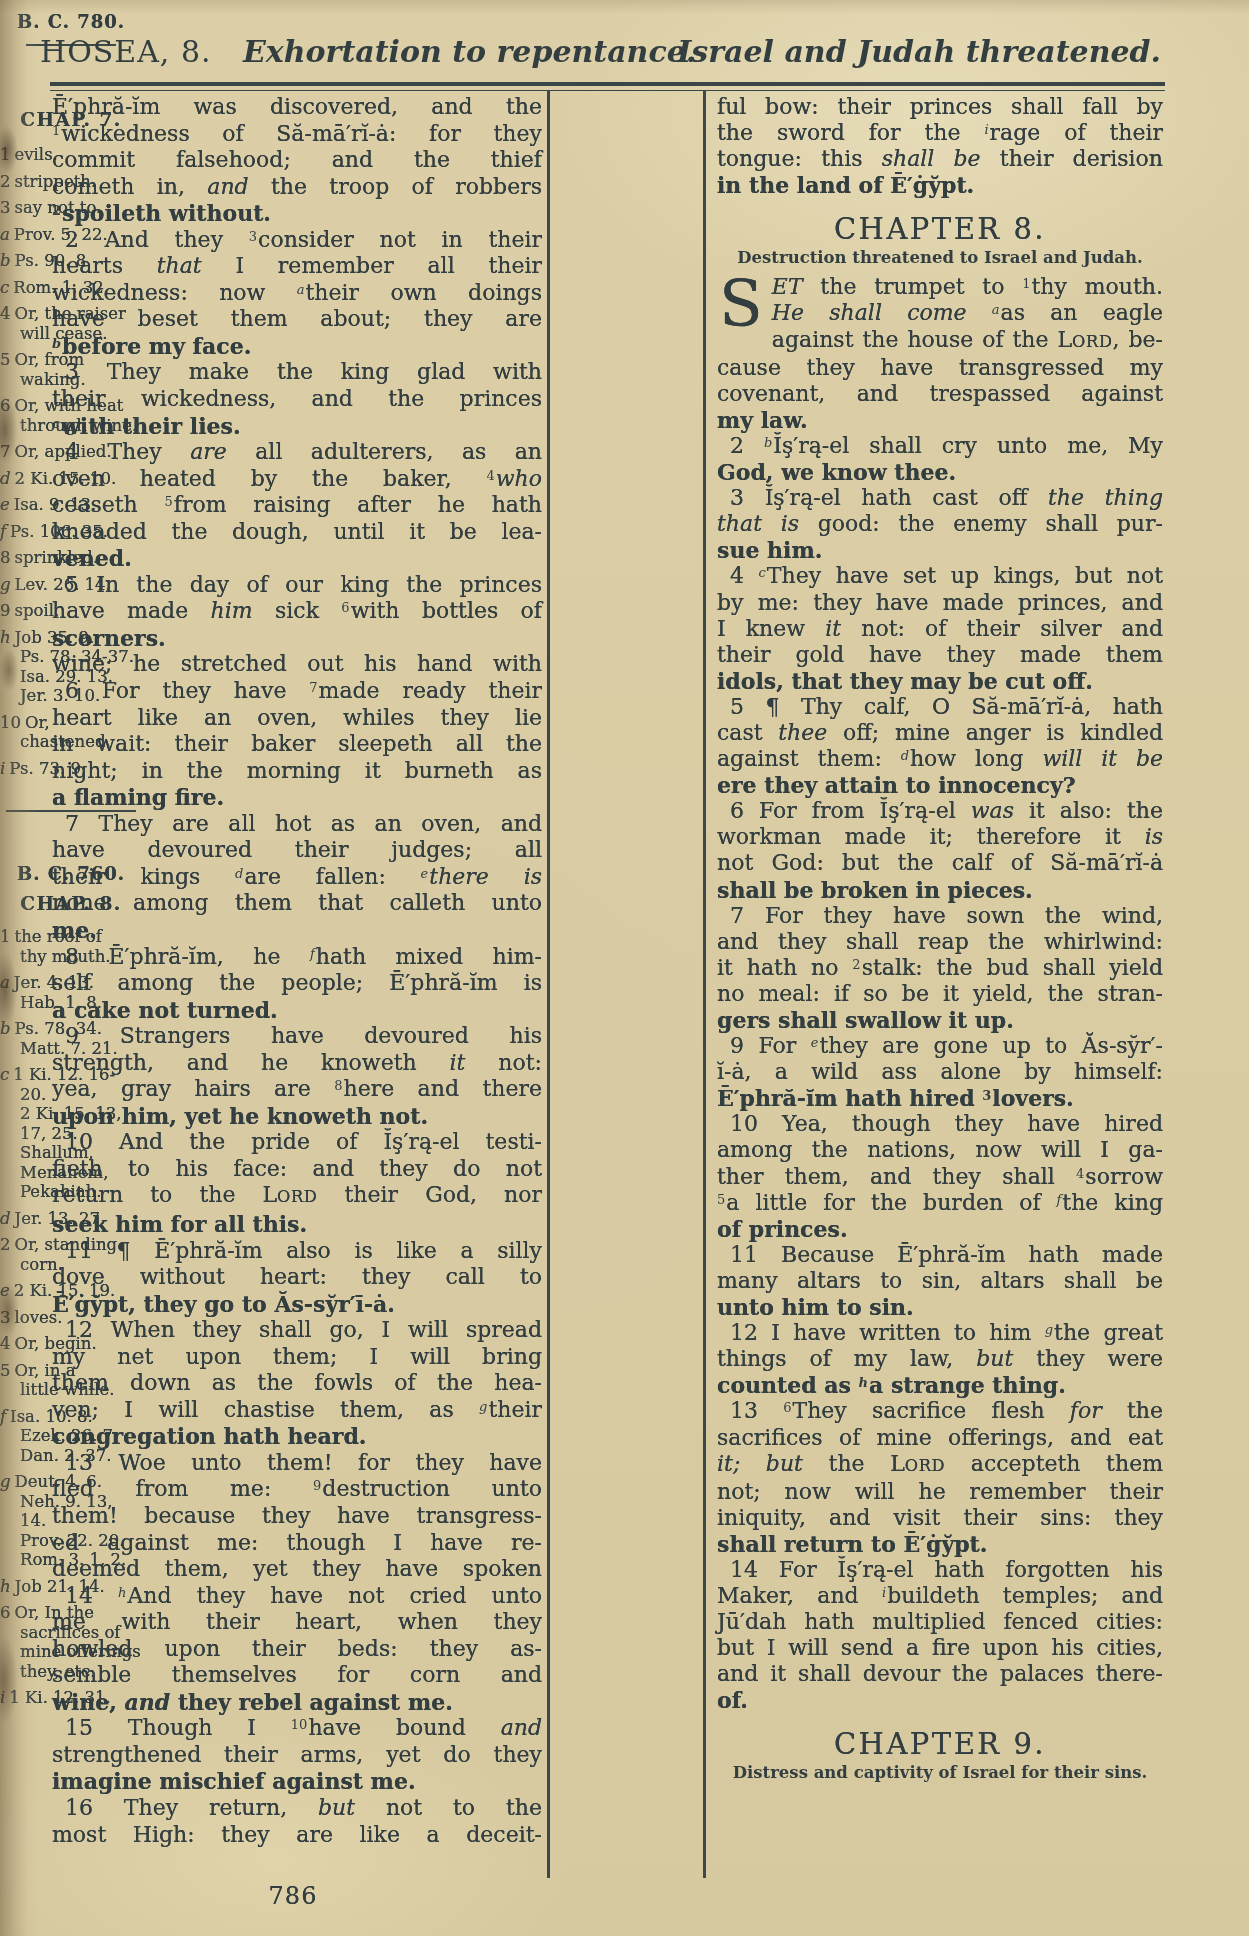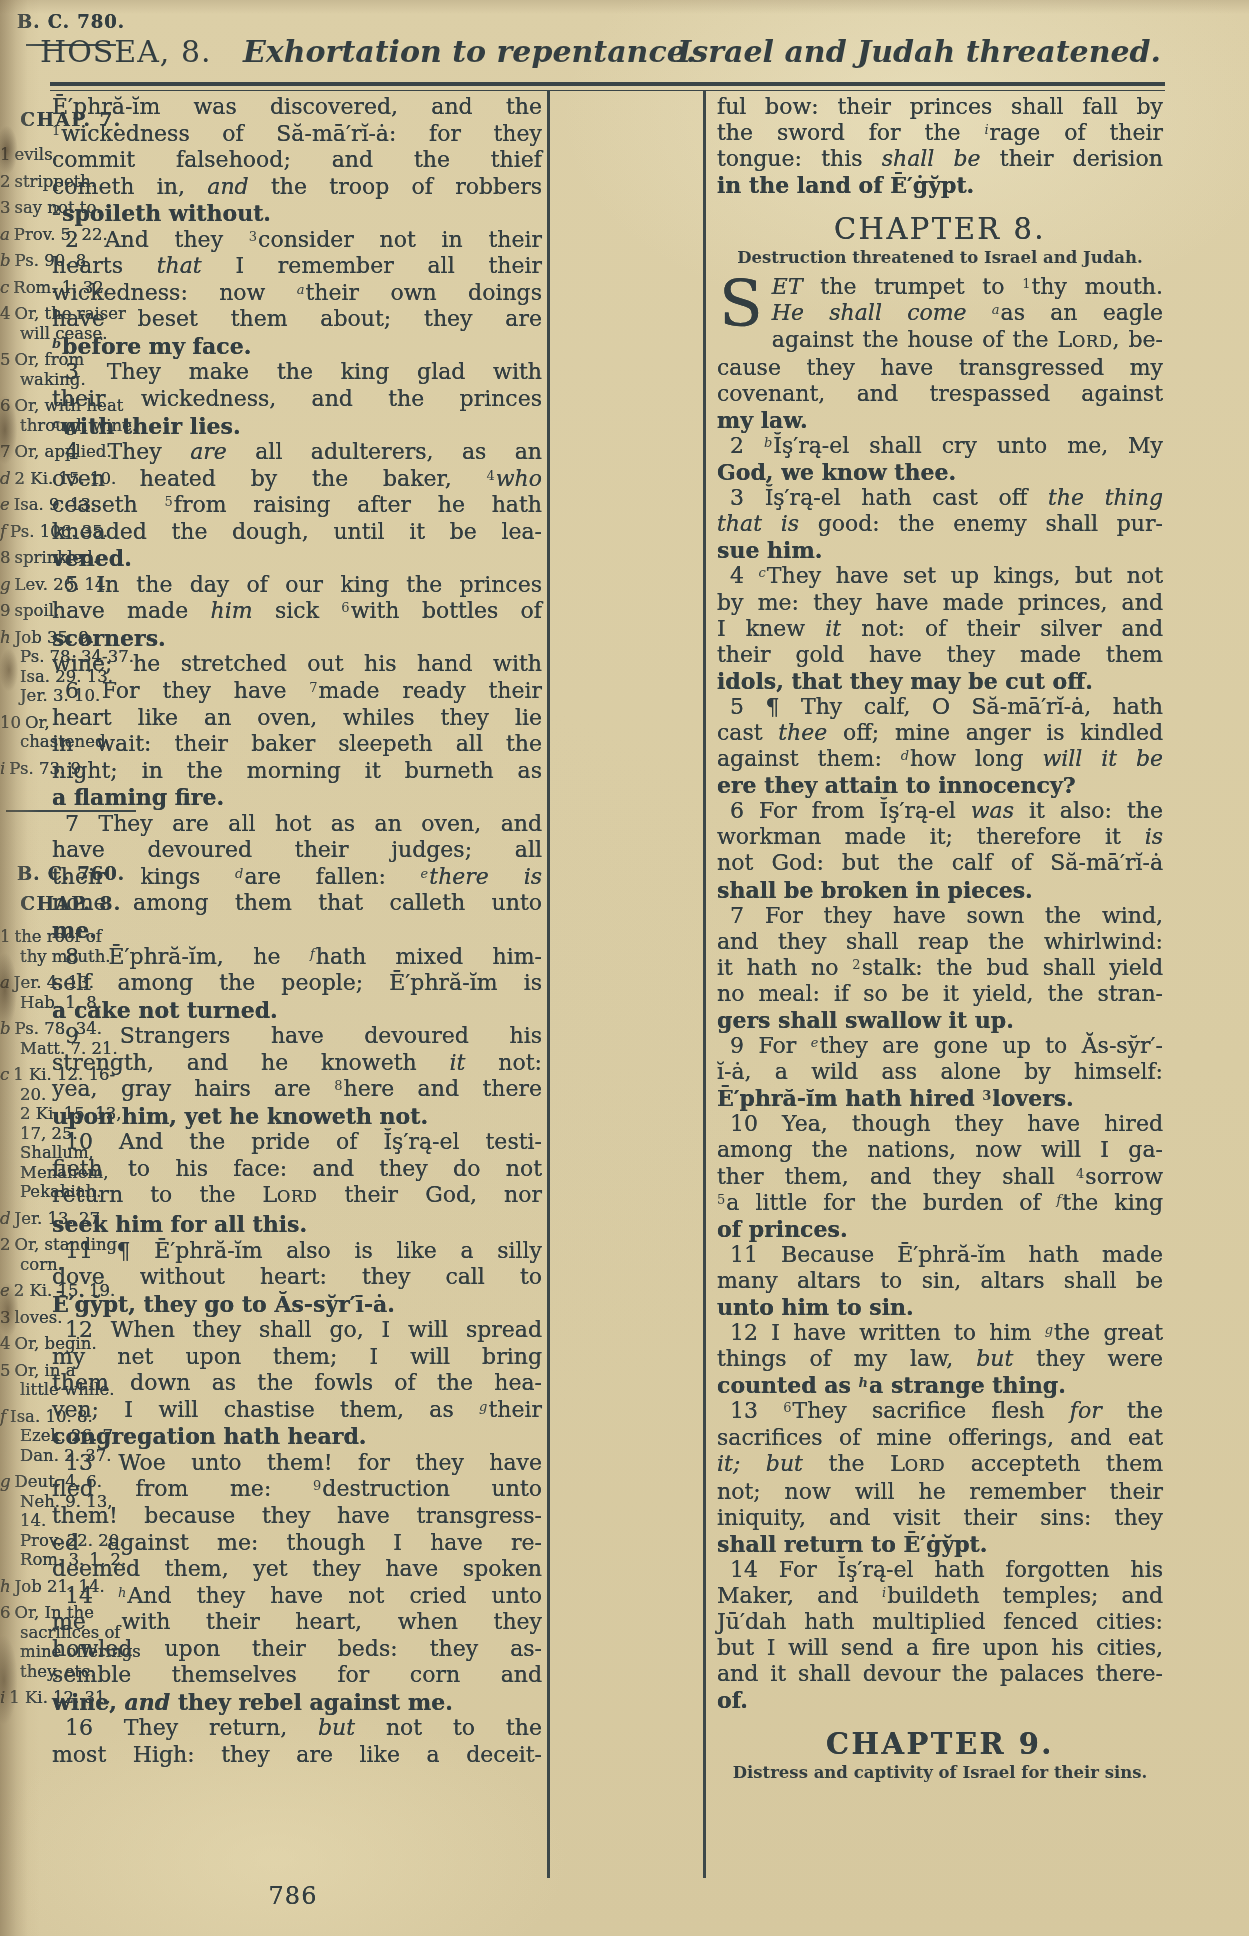--- a/index.html
+++ b/index.html
@@ -182,20 +182,25 @@
         <div class="line">deemed them, yet they have spoken</div>
       </div>
       <div class="verse">
         <div class="line ind">14 <sup class="fr it">h</sup>And they have not cried unto</div>
         <div class="line">me with their heart, when they</div>
         <div class="line">howled upon their beds: they as-</div>
         <div class="line">semble themselves for corn and</div>
         <div class="line end">wine, <i>and</i> they rebel against me.</div>
       </div>
       <div class="verse">
+        <div class="line ind">15 Though I <sup class="fr">10</sup>have bound <i>and</i></div>
+        <div class="line">strengthened their arms, yet do they</div>
+        <div class="line end">imagine mischief against me.</div>
+      </div>
+      <div class="verse">
         <div class="line ind">16 They return, <i>but</i> not to the</div>
         <div class="line">most High: they are like a deceit-</div>
       </div>
     </div>
 
   <div class="col-center">
     <div class="sec1">
       <div class="bc">B. C. 780.</div>
       <div class="bc-rule"></div>
       <div class="chap-label">CHAP. 7.</div>
@@ -334,19 +339,19 @@
         <div class="verse">
           <div class="line ind">14 For Ĭş′rą-el hath forgotten his</div>
           <div class="line">Maker, and <sup class="fr it">i</sup>buildeth temples; and</div>
           <div class="line">Jū′dah hath multiplied fenced cities:</div>
           <div class="line">but I will send a fire upon his cities,</div>
           <div class="line">and it shall devour the palaces there-</div>
           <div class="line end">of.</div>
         </div>
       </div>
     <div class="chap9-block">
-      <div class="chap-head" style="margin-top:12px;font-weight:bold;">CHAPTER 9.</div>
+      <div class="chap-head" style="margin-top:12px;">CHAPTER 9.</div>
       <div class="chap-sub">Distress and captivity of Israel for their sins.</div>
     </div>
   </div>
 
   <div class="page-number">786</div>
 </div>
 
 </body></html>

